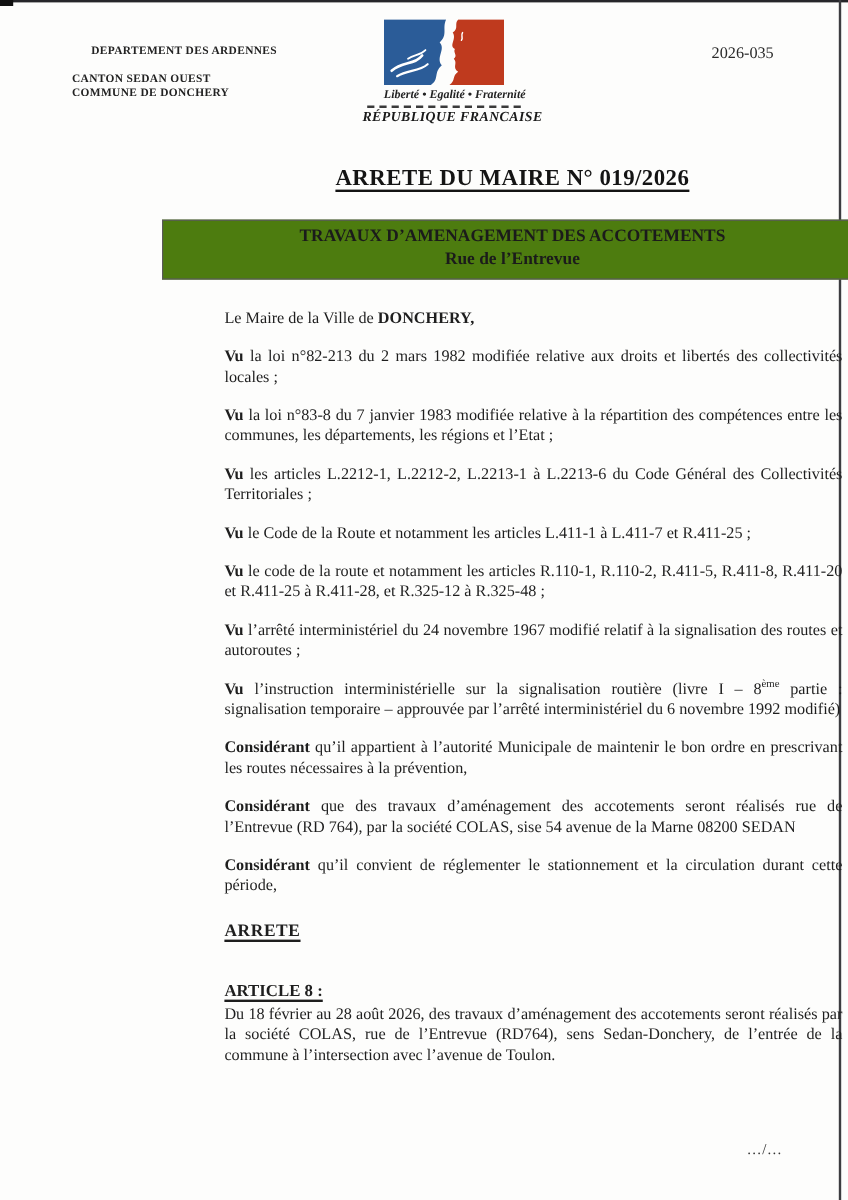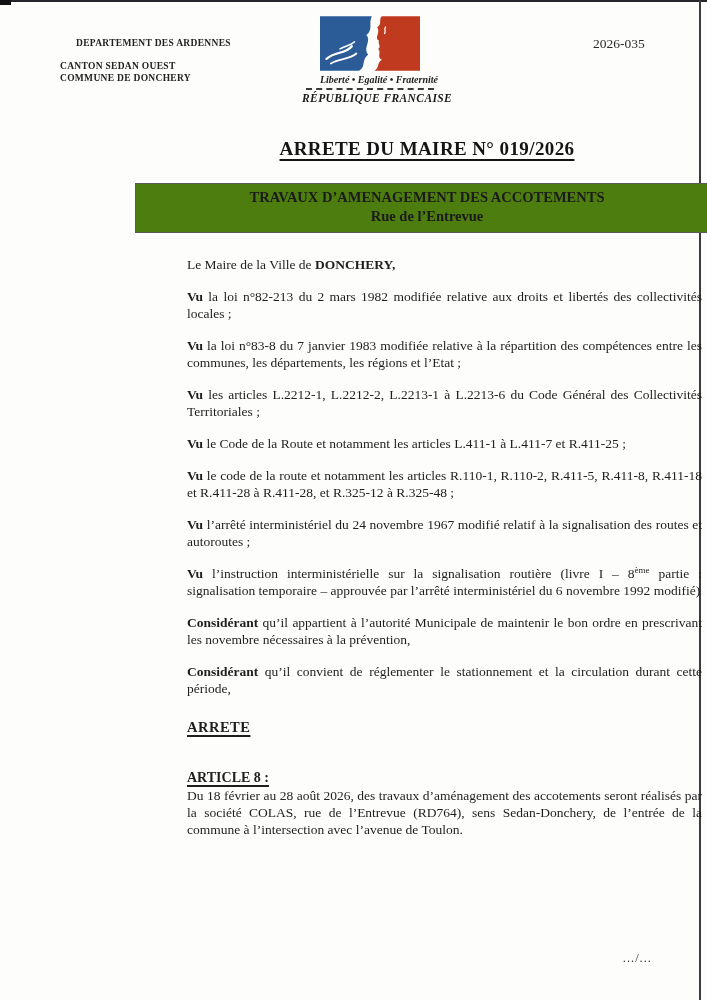--- a/index.html
+++ b/index.html
@@ -112,28 +112,29 @@
     <p><span>Le Maire de la Ville de</span> <b>DONCHERY,</b></p>
 
     <p class="para"><b class="lead">Vu</b> <span>la loi n°82-213 du 2 mars 1982 modifiée relative aux droits et libertés des collectivités locales ;</span></p>
 
     <p class="para"><b class="lead">Vu</b> <span>la loi n°83-8 du 7 janvier 1983 modifiée relative à la répartition des compétences entre les communes, les départements, les régions et l’Etat ;</span></p>
 
     <p class="para"><b class="lead">Vu</b> <span>les articles L.2212-1, L.2212-2, L.2213-1 à L.2213-6 du Code Général des Collectivités Territoriales ;</span></p>
 
     <p class="para"><b class="lead">Vu</b> <span>le Code de la Route et notamment les articles L.411-1 à L.411-7 et R.411-25 ;</span></p>
 
-    <p class="para"><b class="lead">Vu</b> <span>le code de la route et notamment les articles R.110-1, R.110-2, R.411-5, R.411-8, R.411-18 et R.411-28 à R.411-28, et R.325-12 à R.325-48 ;</span></p>
+    <p class="para"><b class="lead">Vu</b> <span>le code de la route et notamment les articles R.110-1, R.110-2, R.411-5, R.411-8, R.411-20 et R.411-25 à R.411-28, et R.325-12 à R.325-48 ;</span></p>
 
     <p class="para"><b class="lead">Vu</b> <span>l’arrêté interministériel du 24 novembre 1967 modifié relatif à la signalisation des routes et autoroutes ;</span></p>
 
     <p class="para"><b class="lead">Vu</b> <span>l’instruction interministérielle sur la signalisation routière (livre I – 8</span><sup>ème</sup><span> partie : signalisation temporaire – approuvée par l’arrêté interministériel du 6 novembre 1992 modifié)</span></p>
 
-    <p class="para"><b class="lead">Considérant</b> <span>qu’il appartient à l’autorité Municipale de maintenir le bon ordre en prescrivant les novembre nécessaires à la prévention,</span></p>
+    <p class="para"><b class="lead">Considérant</b> <span>qu’il appartient à l’autorité Municipale de maintenir le bon ordre en prescrivant les routes nécessaires à la prévention,</span></p>
 
+    <p class="para"><b class="lead">Considérant</b> <span>que des travaux d’aménagement des accotements seront réalisés rue de l’Entrevue (RD 764), par la société COLAS, sise 54 avenue de la Marne 08200 SEDAN</span></p>
 
     <p class="para"><b class="lead">Considérant</b> <span>qu’il convient de réglementer le stationnement et la circulation durant cette période,</span></p>
 
     <div class="arrete-heading-wrap">
       <span class="arrete-heading">ARRETE</span>
     </div>
 
     <div class="article">
       <span class="article-heading">ARTICLE 8 :</span>
       <div class="article-body">Du 18 février au 28 août 2026, des travaux d’aménagement des accotements seront réalisés par la société COLAS, rue de l’Entrevue (RD764), sens Sedan-Donchery, de l’entrée de la commune à l’intersection avec l’avenue de Toulon.</div>

